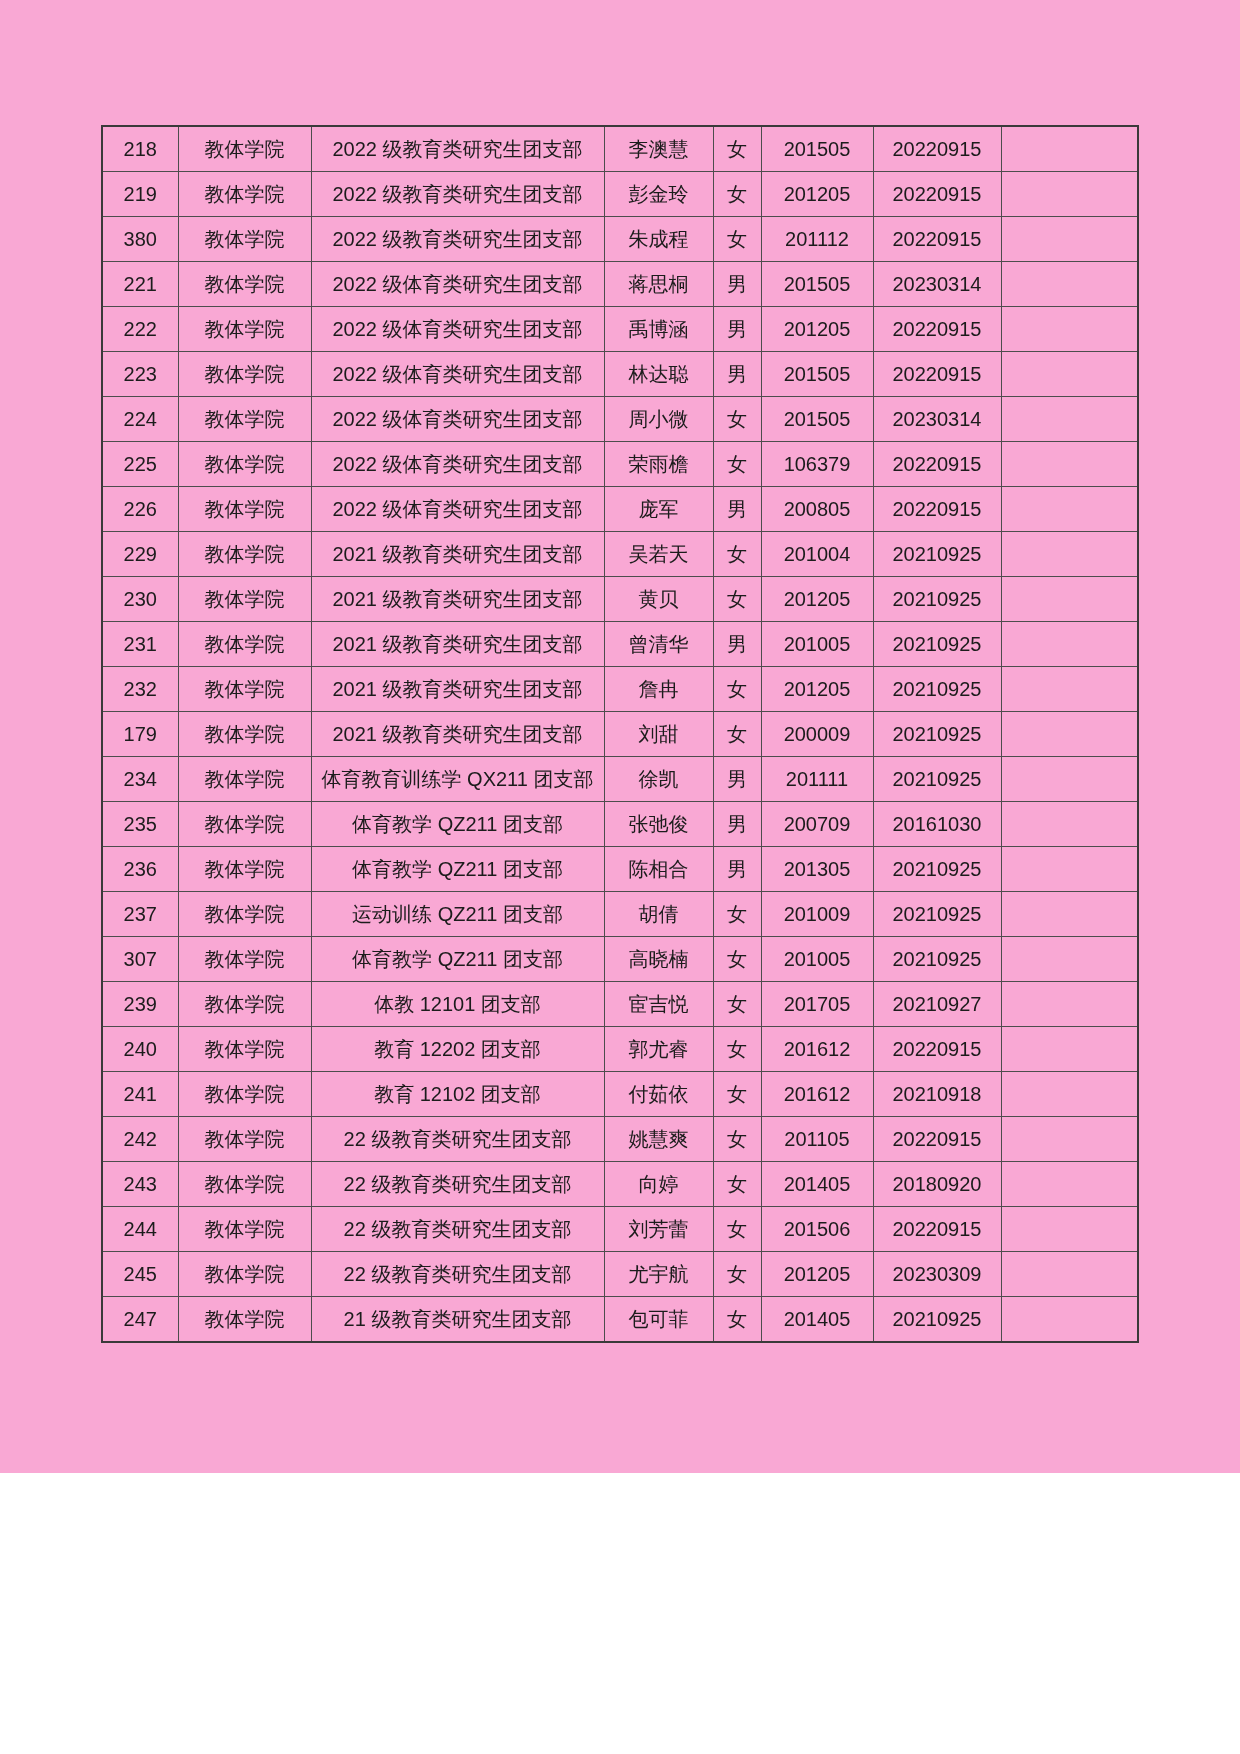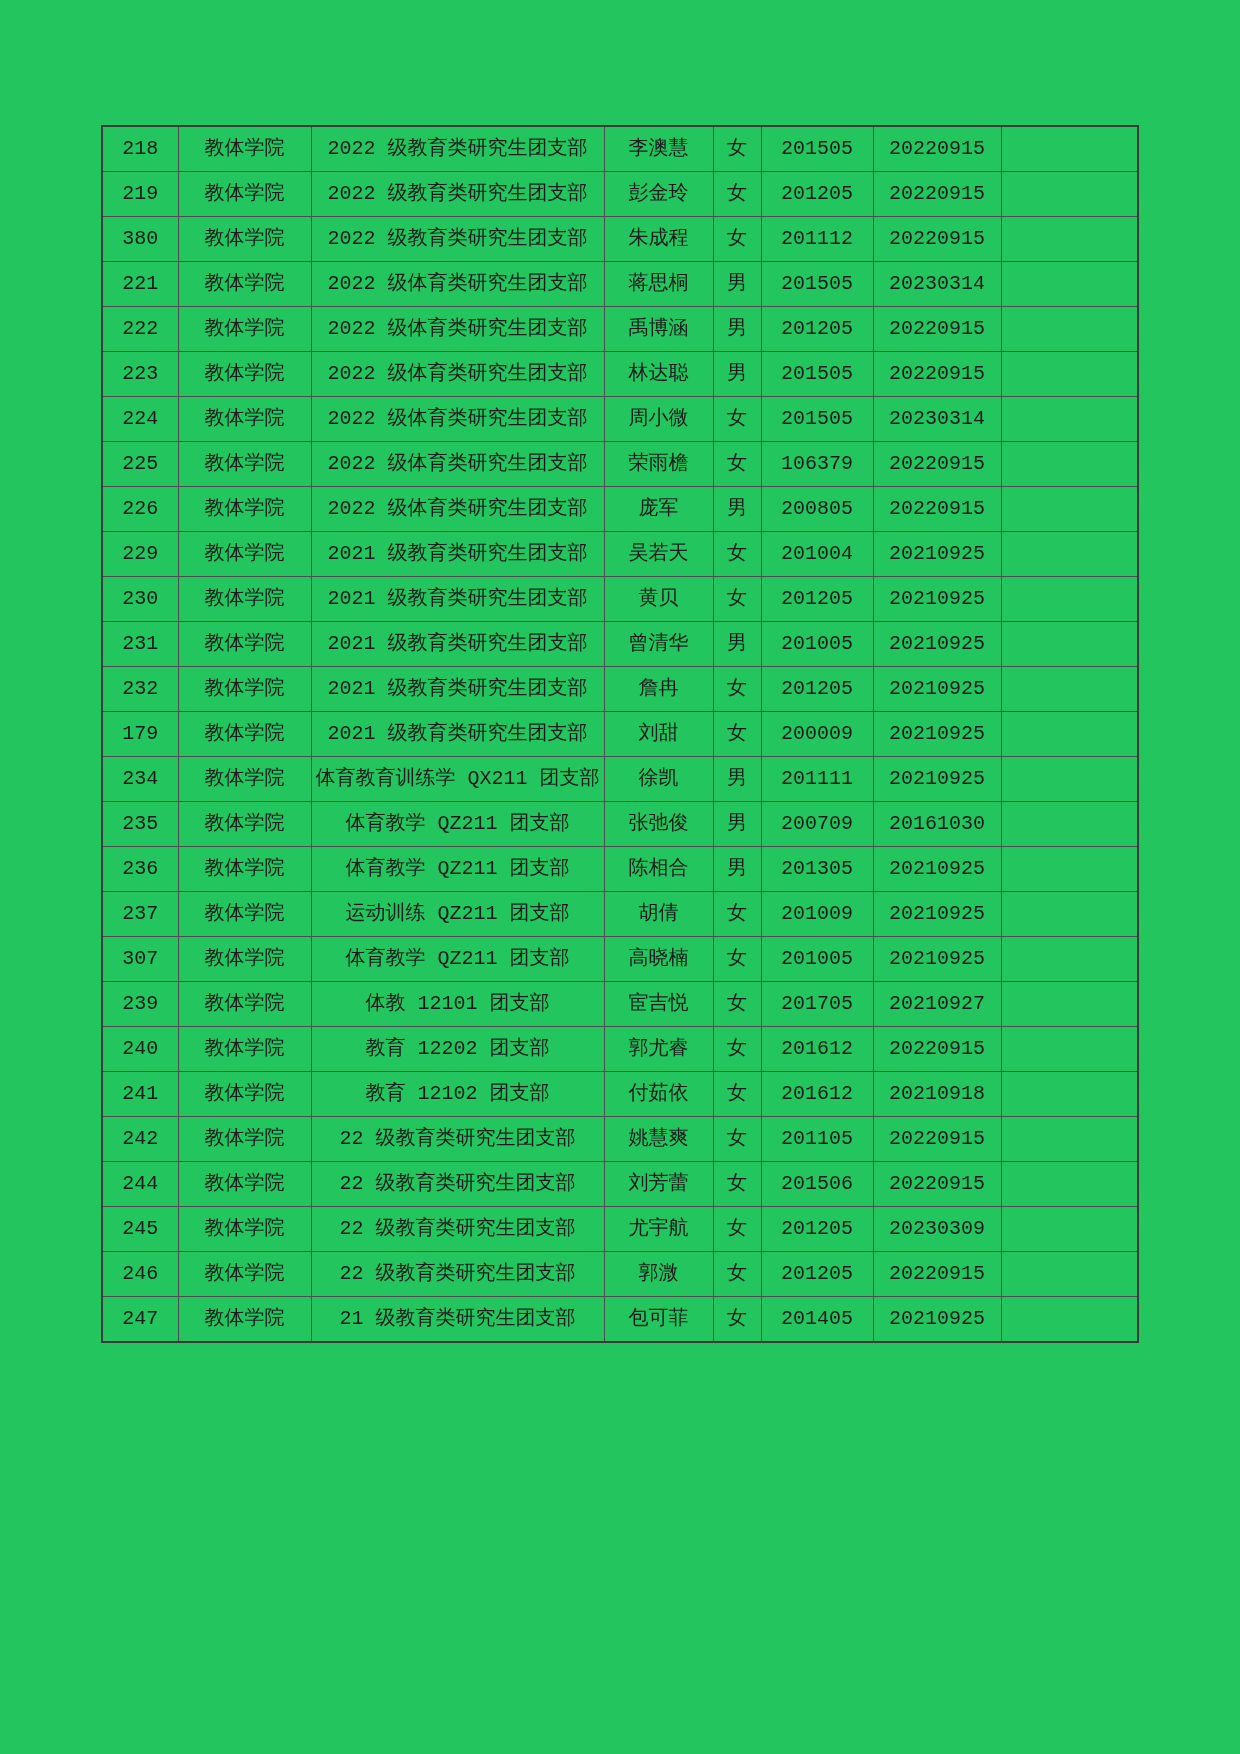--- a/index.html
+++ b/index.html
@@ -3,23 +3,23 @@
 <meta charset="utf-8">
 <style>
   html, body {
     margin: 0;
     padding: 0;
     background: #ffffff;
   }
   .page {
     position: relative;
     width: 1240px;
-    height: 1754px;
-    background: #22c55e;
-    font-family: Liberation Mono, monospace;
+    height: 1473px;
+    background: #f9a8d4;
+    font-family: Liberation Sans, sans-serif;
     color: #1c1c1c;
     overflow: hidden;
   }
   table.roster {
     position: absolute;
     left: 101px;
     top: 125px;
     width: 1036px;
     border-collapse: collapse;
     table-layout: fixed;
@@ -286,47 +286,47 @@
       <td>242</td>
       <td>教体学院</td>
       <td>22 级教育类研究生团支部</td>
       <td>姚慧爽</td>
       <td>女</td>
       <td>201105</td>
       <td>20220915</td>
       <td></td>
     </tr>
         <tr>
+      <td>243</td>
+      <td>教体学院</td>
+      <td>22 级教育类研究生团支部</td>
+      <td>向婷</td>
+      <td>女</td>
+      <td>201405</td>
+      <td>20180920</td>
+      <td></td>
+    </tr>
+        <tr>
       <td>244</td>
       <td>教体学院</td>
       <td>22 级教育类研究生团支部</td>
       <td>刘芳蕾</td>
       <td>女</td>
       <td>201506</td>
       <td>20220915</td>
       <td></td>
     </tr>
         <tr>
       <td>245</td>
       <td>教体学院</td>
       <td>22 级教育类研究生团支部</td>
       <td>尤宇航</td>
       <td>女</td>
       <td>201205</td>
       <td>20230309</td>
-      <td></td>
-    </tr>
-        <tr>
-      <td>246</td>
-      <td>教体学院</td>
-      <td>22 级教育类研究生团支部</td>
-      <td>郭溦</td>
-      <td>女</td>
-      <td>201205</td>
-      <td>20220915</td>
       <td></td>
     </tr>
         <tr>
       <td>247</td>
       <td>教体学院</td>
       <td>21 级教育类研究生团支部</td>
       <td>包可菲</td>
       <td>女</td>
       <td>201405</td>
       <td>20210925</td>

